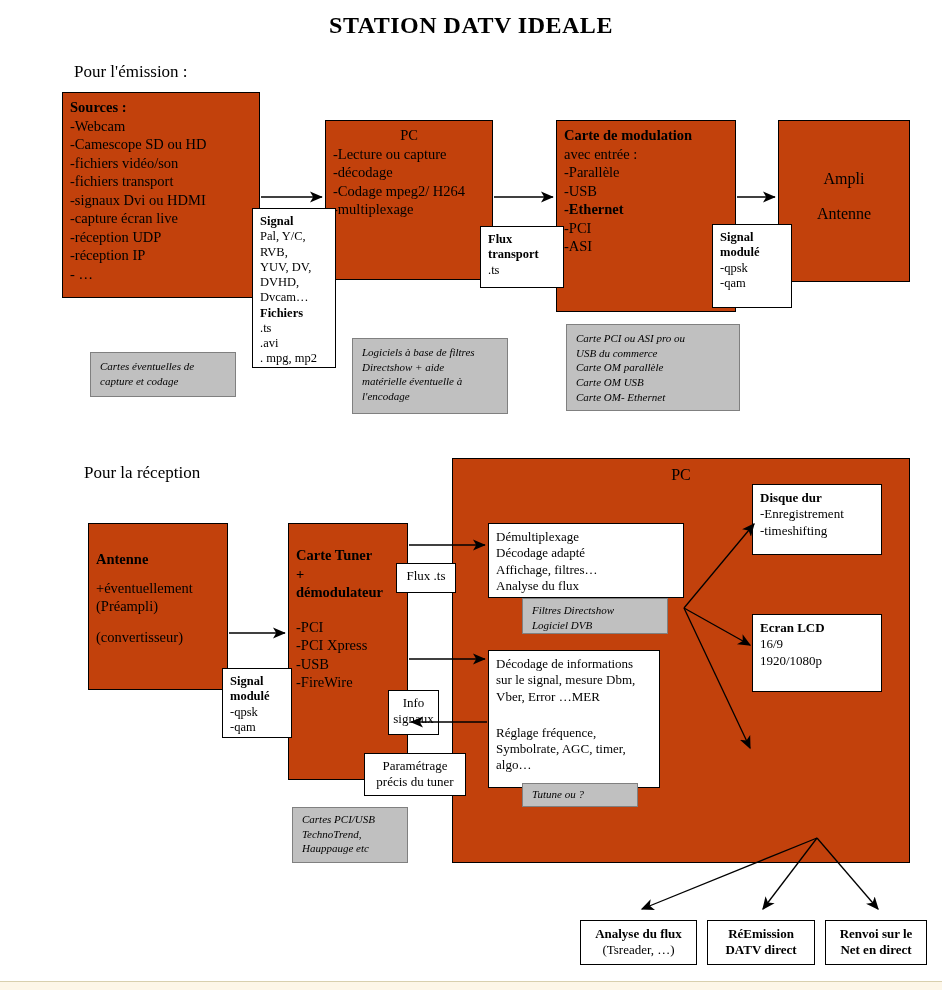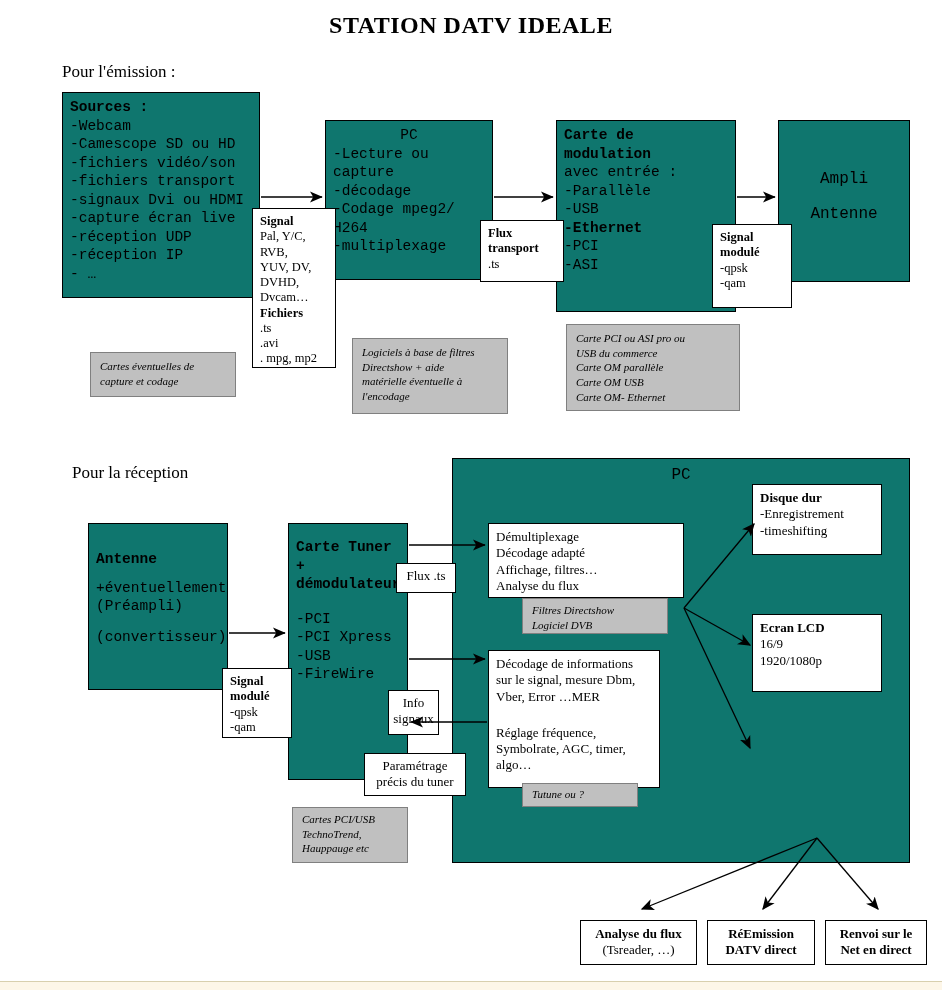--- a/index.html
+++ b/index.html
@@ -12,25 +12,25 @@
   }
   #stage{position:absolute;left:0;top:0;width:942px;height:990px;}
 
   .title{
     position:absolute;left:0;top:12px;width:942px;
     text-align:center;
     font-weight:bold;font-size:24px;letter-spacing:0.5px;
     color:#000;
   }
   .section-label{
-    position:absolute;font-size:17px;color:#000;
+    position:absolute;font-size:17px;color:#000;margin-left:12px;
   }
 
   .box{position:absolute;box-sizing:border-box;border:1.4px solid #000;}
-  .cyan{background:#0f766e;font-family:Liberation Mono, monospace;}
+  .cyan{background:#c2410c;}
   .white{background:#ffffff;}
   .gray{background:#c0c0c0;border:1.4px solid #808080;}
 
   .ttl{font-weight:bold;}
   .ctr{text-align:center;}
 
   .txt{
     font-size:14.5px;line-height:1.28;color:#000;
     padding:5px 7px;
     box-sizing:border-box;
@@ -111,21 +111,21 @@
       <div>YUV, DV,</div>
       <div>DVHD,</div>
       <div>Dvcam…</div>
       <div class="ttl">Fichiers</div>
       <div>.ts</div>
       <div>.avi</div>
       <div>. mpg, mp2</div>
     </div>
   </div>
 
-  <div class="box white" style="left:480px;top:220px;width:84px;height:62px;">
+  <div class="box white" style="left:480px;top:226px;width:84px;height:62px;">
     <div class="txt tiny">
       <div class="ttl">Flux</div>
       <div class="ttl">transport</div>
       <div>.ts</div>
     </div>
   </div>
 
   <div class="box white" style="left:712px;top:224px;width:80px;height:84px;">
     <div class="txt tiny">
       <div class="ttl">Signal</div>
@@ -172,21 +172,21 @@
       <div class="ttl">Antenne</div>
       <div style="height:10px;"></div>
       <div>+éventuellement</div>
       <div>(Préampli)</div>
       <div style="height:12px;"></div>
       <div>(convertisseur)</div>
     </div>
   </div>
 
   <div class="box cyan" style="left:288px;top:523px;width:120px;height:257px;">
-    <div class="txt" style="padding-top:14px;">
+    <div class="txt" style="padding-top:22px;">
       <div class="ttl">Carte Tuner</div>
       <div class="ttl">+</div>
       <div class="ttl">démodulateur</div>
       <div style="height:16px;"></div>
       <div>-PCI</div>
       <div>-PCI Xpress</div>
       <div>-USB</div>
       <div>-FireWire</div>
     </div>
   </div>

